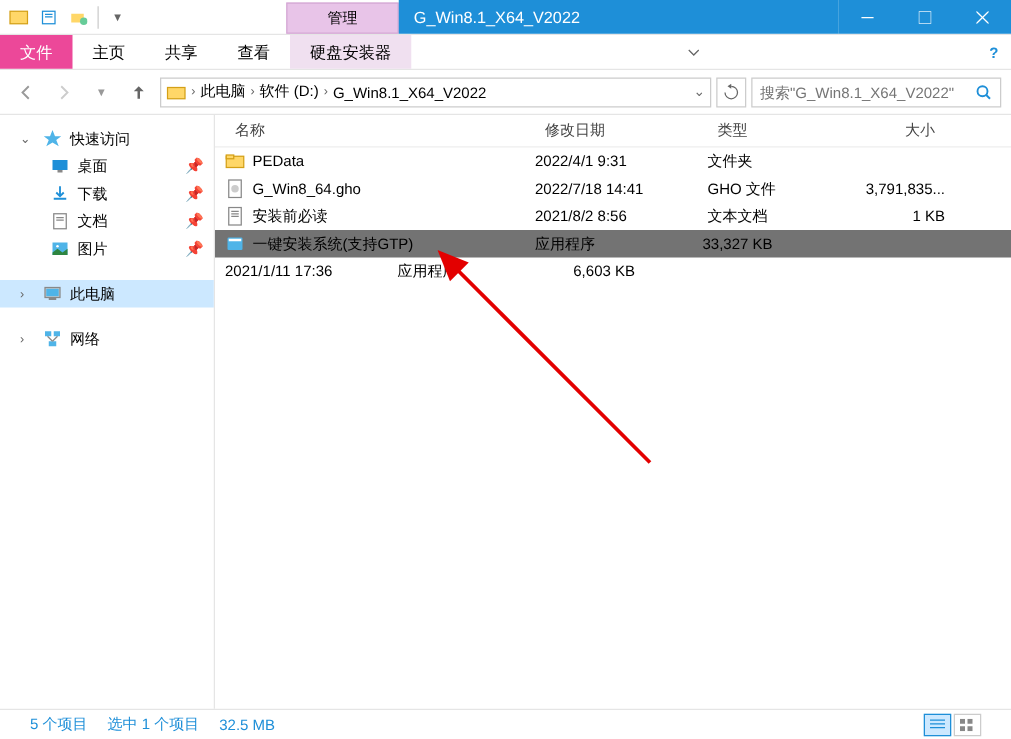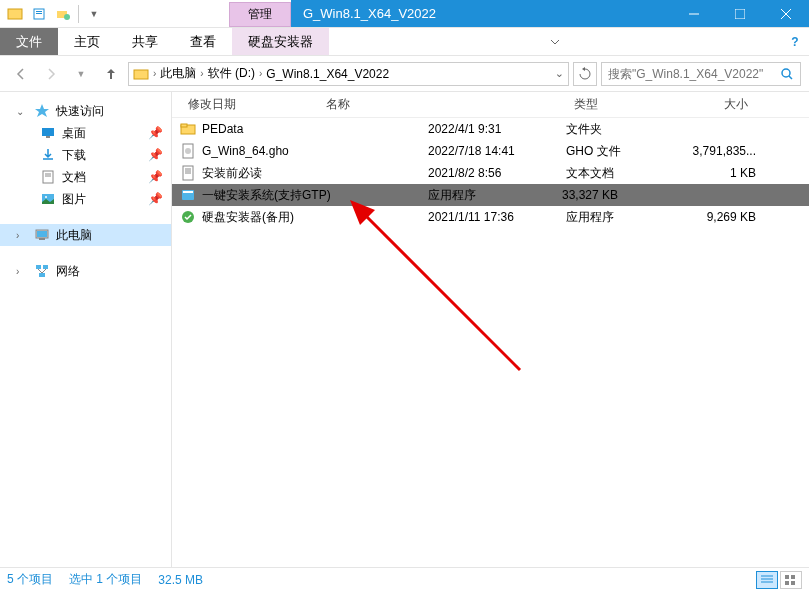--- a/index.html
+++ b/index.html
@@ -4,28 +4,28 @@
   <style>
     * { margin: 0; padding: 0; box-sizing: border-box; font-family: "Microsoft YaHei", "Segoe UI", sans-serif; }
     body { width: 809px; height: 591px; background: #fff; font-size: 12px; overflow: hidden; position: relative; }
     
     .title-bar { height: 28px; background: #fff; display: flex; align-items: center; border-bottom: 1px solid #e5e5e5; }
     .title-bar-left { display: flex; align-items: center; padding: 0 4px; gap: 2px; }
     .title-bar-left .qat-item { width: 22px; height: 22px; display: flex; align-items: center; justify-content: center; }
     .title-bar-left .divider { width: 1px; height: 18px; background: #ccc; margin: 0 2px; }
     .app-icon { width: 16px; height: 16px; }
     .title-tabs { display: flex; height: 100%; align-items: flex-end; margin-left: 120px; }
-    .title-tab-manage { background: #e8c4e8; border: 1px solid #d4a8d4; padding: 3px 18px; font-size: 12px; }
+    .title-tab-manage { background: #e8c4e8; border: 1px solid #d4a8d4; padding: 3px 32px; font-size: 12px; }
     .window-title { flex: 1; background: #1e8fd8; color: #fff; height: 100%; display: flex; align-items: center; padding: 0 12px; font-size: 13px; }
     .window-controls { display: flex; height: 100%; background: #1e8fd8; }
     .win-ctrl { width: 46px; display: flex; align-items: center; justify-content: center; color: #fff; cursor: pointer; }
     
     .ribbon { height: 28px; background: #fff; display: flex; align-items: center; border-bottom: 1px solid #e5e5e5; }
     .ribbon-tab { padding: 0 16px; height: 100%; display: flex; align-items: center; cursor: pointer; font-size: 13px; }
-    .ribbon-tab.file { background: #737373; color: #fff; }
+    .ribbon-tab.file { background: #ec4899; color: #fff; }
     .ribbon-tab.tools { background: #f0e0f0; }
     .ribbon-expand { margin-left: auto; width: 28px; display: flex; align-items: center; justify-content: center; }
     
     .nav-bar { height: 36px; display: flex; align-items: center; padding: 0 8px; gap: 4px; border-bottom: 1px solid #e5e5e5; }
     .nav-btn { width: 26px; height: 26px; display: flex; align-items: center; justify-content: center; color: #888; cursor: pointer; }
     .nav-btn.enabled { color: #333; }
     .address-bar { flex: 1; height: 24px; border: 1px solid #ccc; display: flex; align-items: center; padding: 0 4px; gap: 4px; }
     .address-bar .crumb { display: flex; align-items: center; gap: 4px; cursor: pointer; }
     .address-bar .chev { color: #666; font-size: 10px; }
     .refresh-btn { width: 24px; height: 24px; border: 1px solid #ccc; display: flex; align-items: center; justify-content: center; cursor: pointer; }
@@ -45,21 +45,21 @@
     .col-headers .col { padding: 0 8px; color: #444; cursor: pointer; }
     .col-name { width: 248px; }
     .col-date { width: 138px; }
     .col-type { width: 110px; }
     .col-size { width: 80px; text-align: right; }
     .file-row { display: flex; height: 22px; align-items: center; padding-left: 8px; cursor: pointer; }
     .file-row.selected { background: #737373; }
     .file-row .col-name { display: flex; align-items: center; gap: 6px; }
     .file-icon { width: 16px; height: 16px; display: flex; align-items: center; justify-content: center; }
     
-    .status-bar { height: 24px; border-top: 1px solid #e5e5e5; display: flex; align-items: center; padding: 0 7px; gap: 16px; color: #1e8fd8; font-size: 12px; }
+    .status-bar { height: 24px; border-top: 1px solid #e5e5e5; display: flex; align-items: center; padding: 0 24px; gap: 16px; color: #1e8fd8; font-size: 12px; }
     .status-bar .view-toggle { margin-left: auto; display: flex; gap: 2px; }
     .view-btn { width: 22px; height: 18px; border: 1px solid #ccc; display: flex; align-items: center; justify-content: center; cursor: pointer; }
     .view-btn.active { background: #cce8ff; border-color: #1e8fd8; }
     
     .arrow-annotation { position: absolute; pointer-events: none; top: 200px; left: 350px; }
     .arrow-annotation svg { width: 180px; height: 180px; }
   </style>
 </head>
 <body>
 
@@ -236,22 +236,22 @@
           <rect x="5" y="10" width="6" height="4" fill="#4fb4e8"></rect>
           <line x1="4" y1="6" x2="8" y2="10" stroke="#888"></line>
           <line x1="12" y1="6" x2="8" y2="10" stroke="#888"></line>
         </svg>
       <span>网络</span>
     </div>
   </div>
 
   <div class="file-area">
     <div class="col-headers">
+      <div class="col col-name">名称</div>
       <div class="col col-date">修改日期</div>
-      <div class="col col-name">名称</div>
       <div class="col col-type">类型</div>
       <div class="col col-size">大小</div>
     </div>
     <div id="file-rows">
         <div class="file-row">
     <div class="col col-name">
       <span class="file-icon">
               <svg width="16" height="16" viewBox="0 0 16 16">
                 <rect x="1" y="4" width="14" height="9" fill="#ffd768" stroke="#d4a017"></rect>
                 <rect x="1" y="3" width="6" height="3" fill="#ffd768" stroke="#d4a017"></rect>
@@ -300,32 +300,23 @@
                 <rect x="2" y="3" width="12" height="10" fill="#4fb4e8" rx="1"></rect>
                 <rect x="3" y="4" width="10" height="2" fill="#fff"></rect>
               </svg>
             </span>
       <span>一键安装系统(支持GTP)</span>
     </div>
     <div class="col col-type">应用程序</div>
     <div class="col col-size">33,327 KB</div>
   </div>
         <div class="file-row">
-    <div class="col col-name">
-      <span class="file-icon">
-              <svg width="16" height="16" viewBox="0 0 16 16">
-                <circle cx="8" cy="8" r="6" fill="#4caf50"></circle>
-                <path d="M5 8 L7 10 L11 6" fill="none" stroke="#fff" stroke-width="1.5"></path>
-              </svg>
-            </span>
-      <span>硬盘安装器(备用)</span>
-    </div>
     <div class="col col-date">2021/1/11 17:36</div>
     <div class="col col-type">应用程序</div>
-    <div class="col col-size">9,269 KB</div>
+    <div class="col col-size">6,603 KB</div>
   </div>
       </div>
   </div>
 </div>
 
 <div class="status-bar">
   <span>5 个项目</span>
   <span>选中 1 个项目</span>
   <span>32.5 MB</span>
   <div class="view-toggle">

